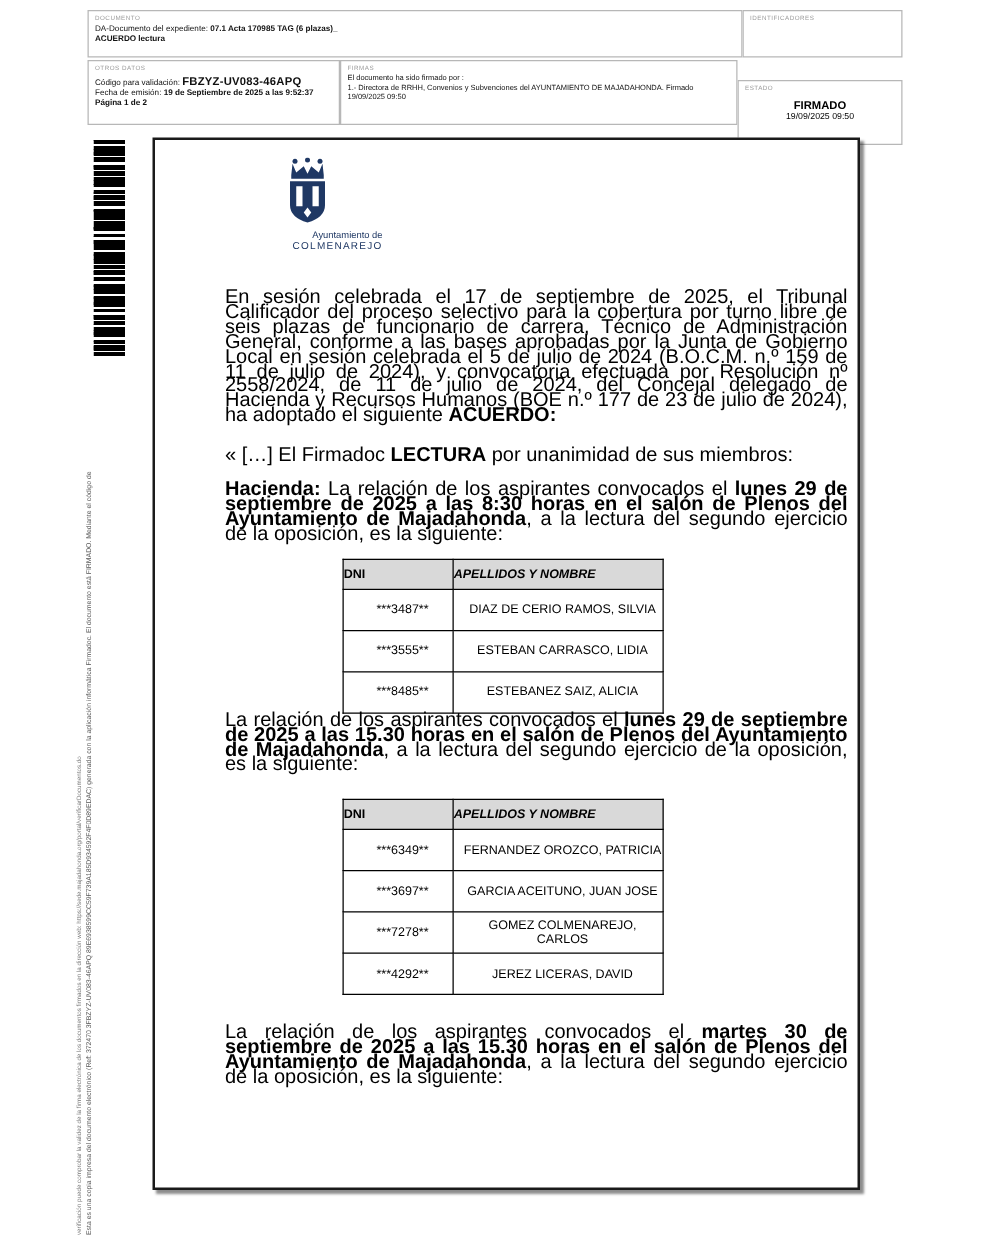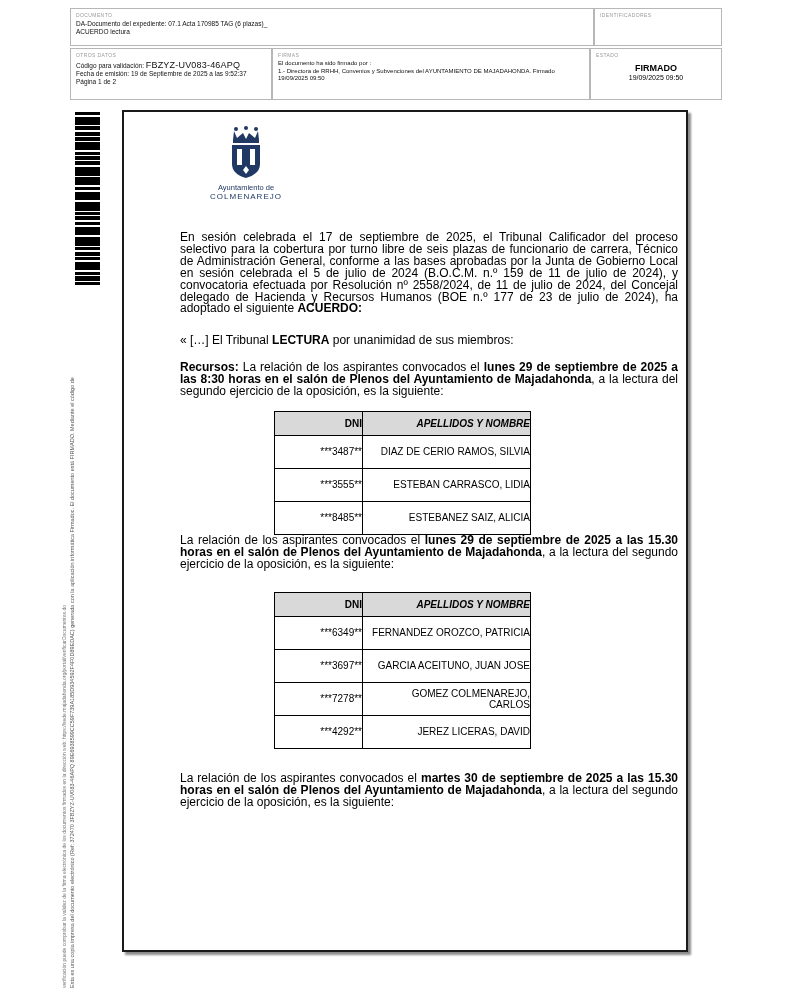--- a/index.html
+++ b/index.html
@@ -4,66 +4,66 @@
 <style>
   * { box-sizing: border-box; margin: 0; padding: 0; }
   html,body { width: 792px; height: 1000px; background: #ffffff;
     font-family: "Liberation Sans", sans-serif; color: #000; }
   #canvas { position: relative; width: 792px; height: 1000px; background: #fff; overflow: hidden; }
 
   
   .meta-cell { position: absolute; border: 1px solid #b7b7b7; background: #fff; padding: 3px 5px; overflow: hidden; }
   .meta-label { font-size: 5px; color: #9a9a9a; letter-spacing: .4px; margin-bottom: 2px; }
   .meta-val { font-size: 6.5px; color: #111; line-height: 8px; }
-  .meta-val b { font-weight: normal; }
+  .meta-val b { font-weight: bold; }
   #cell-documento { left: 70px; top: 8px; width: 524px; height: 38px; }
   #cell-identificadores { left: 594px; top: 8px; width: 128px; height: 38px; }
   #cell-otros { left: 70px; top: 48px; width: 202px; height: 52px; }
   #cell-otros .codigo { font-size: 6.5px; margin-top: 3px; }
   #cell-otros .codigo b { font-size: 9px; letter-spacing: .2px; }
   #cell-firmas { left: 272px; top: 48px; width: 318px; height: 52px; }
   #cell-firmas .meta-val { font-size: 6px; line-height: 7.5px; }
-  #cell-estado { left: 590px; top: 48px; width: 132px; height: 52px; text-align: center; }
+  #cell-estado { left: 590px; top: 64px; width: 132px; height: 52px; text-align: center; }
   #estado-status { font-size: 9px; font-weight: bold; margin-top: 5px; }
   #estado-date { font-size: 7px; margin-top: 1px; }
 
   
   #barcode { position: absolute; left: 75px; top: 112px; width: 25px; height: 173px; background-color: #fff;
     background-image:
       repeating-linear-gradient(180deg, #000 0 3px, rgba(0,0,0,0) 3px 5px),
       repeating-linear-gradient(180deg, rgba(0,0,0,0) 0 8px, #000 8px 12px),
       repeating-linear-gradient(180deg, #000 0 1px, rgba(0,0,0,0) 1px 7px); }
   .vtext { position: absolute; transform-origin: 0 0; transform: rotate(-90deg);
     white-space: nowrap; color: #555; }
   #vtext1 { left: 69px; top: 988px; width: 700px; font-size: 5.5px; }
   #vtext2 { left: 61px; top: 988px; width: 700px; font-size: 5px; color: #777; }
 
   
   #page { position: absolute; left: 122px; top: 110px; width: 566px; height: 842px;
     background: #fff; border: 2px solid #1a1a1a; box-shadow: 3px 3px 2px rgba(0,0,0,.45); }
 
-  #logo { position: absolute; left: 62px; top: 14px; width: 120px; text-align: center; color: #1f3864; }
+  #logo { position: absolute; left: 62px; top: 14px; width: 120px; text-align: right; color: #1f3864; }
   #logo svg { display: block; margin: 0 auto 3px auto; }
   #logo-line1 { font-size: 7.5px; }
   #logo-line2 { font-size: 8px; letter-spacing: 1px; }
 
   #content { position: absolute; left: 56px; top: 112px; width: 498px; }
   .doc-title { font-size: 10.5px; font-weight: bold; line-height: 12px; text-align: justify; }
-  .para { font-size: 12px; line-height: 11.9px; text-align: justify; }
+  .para { font-size: 16px; line-height: 11.9px; text-align: justify; }
   .para b { font-weight: bold; }
   #para-intro { margin-top: 8px; }
   #para-quote { margin-top: 20px; }
   #para-primero { margin-top: 15px; }
   #para-seg2 { }
   #para-seg3 { margin-top: 24px; }
 
   table.roster { border-collapse: collapse; margin: 13px 0 0 94px; }
   table.roster th, table.roster td { border: 1.5px solid #000; font-size: 10px; }
-  table.roster th { background: #d9d9d9; font-weight: bold; text-align: right; height: 24px; margin-left: 46px; }
-  table.roster td { height: 33px; padding-left: 7px; text-align: right; }
+  table.roster th { background: #d9d9d9; font-weight: bold; text-align: left; height: 24px; margin-left: 46px; }
+  table.roster td { height: 33px; padding-left: 7px; text-align: center; }
   .col-dni { width: 88px; }
   .col-nombre { width: 168px; font-style: italic; }
   #table2 { margin-top: 21px; }
 </style>
 </head>
 <body>
 
 <div id="canvas">
 
   <div class="meta-cell" id="cell-documento">
@@ -132,25 +132,25 @@
     </div>
 
     <div id="content">
 
 
       <div class="para" id="para-intro">
         <span>En sesión celebrada el 17 de septiembre de 2025, el Tribunal Calificador del proceso selectivo para la cobertura por turno libre de seis plazas de funcionario de carrera, Técnico de Administración General, conforme a las bases aprobadas por la Junta de Gobierno Local en sesión celebrada el 5 de julio de 2024 (B.O.C.M. n.º 159 de 11 de julio de 2024), y convocatoria efectuada por Resolución nº 2558/2024, de 11 de julio de 2024, del Concejal delegado de Hacienda y Recursos Humanos (BOE n.º 177 de 23 de julio de 2024), ha adoptado el siguiente </span><b>ACUERDO:</b>
       </div>
 
       <div class="para" id="para-quote">
-        <span>« […] El Tribunal </span><b>LECTURA</b><span> por unanimidad de sus miembros:</span>
+        <span>« […] El Firmadoc </span><b>LECTURA</b><span> por unanimidad de sus miembros:</span>
       </div>
 
       <div class="para" id="para-primero">
-        <b>Recursos:</b><span> La relación de los aspirantes convocados el </span><b>lunes 29 de septiembre de 2025 a las 8:30 horas en el salón de Plenos del Ayuntamiento de Majadahonda</b><span>, a la lectura del segundo ejercicio de la oposición, es la siguiente:</span>
+        <b>Hacienda:</b><span> La relación de los aspirantes convocados el </span><b>lunes 29 de septiembre de 2025 a las 8:30 horas en el salón de Plenos del Ayuntamiento de Majadahonda</b><span>, a la lectura del segundo ejercicio de la oposición, es la siguiente:</span>
       </div>
 
       <table class="roster" id="table1">
         <tbody>
             <tr>
           <th class="col-dni">DNI</th>
           <th class="col-nombre">APELLIDOS Y NOMBRE</th>
         </tr>
         <tr>
           <td>***3487**</td>

